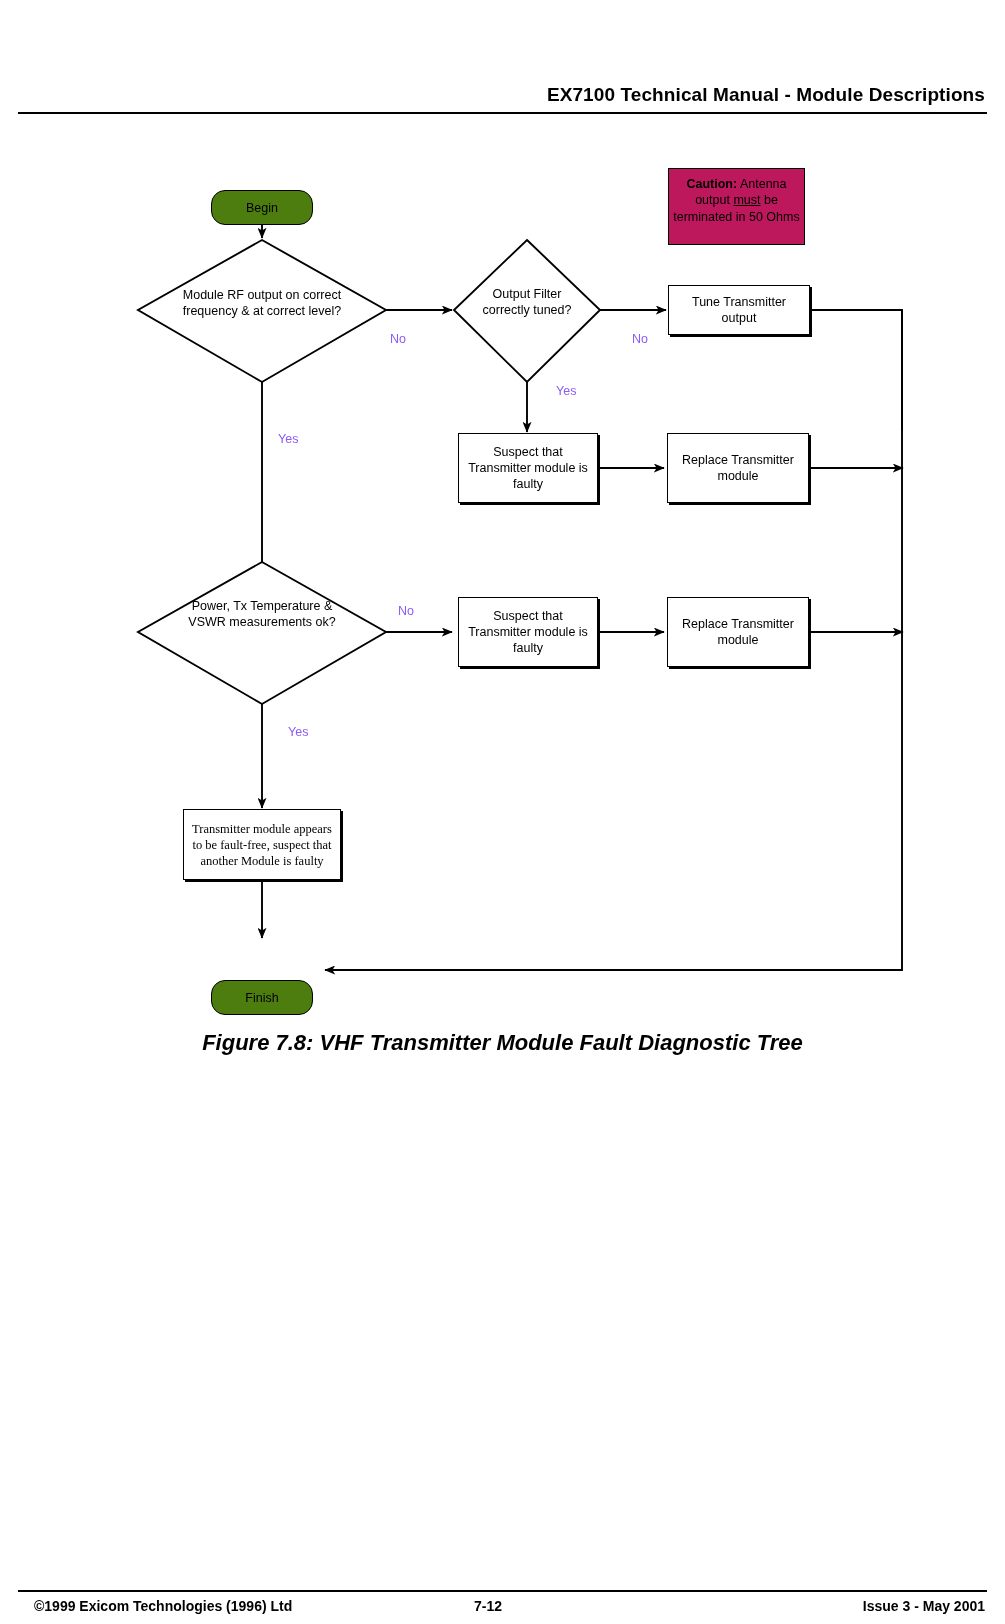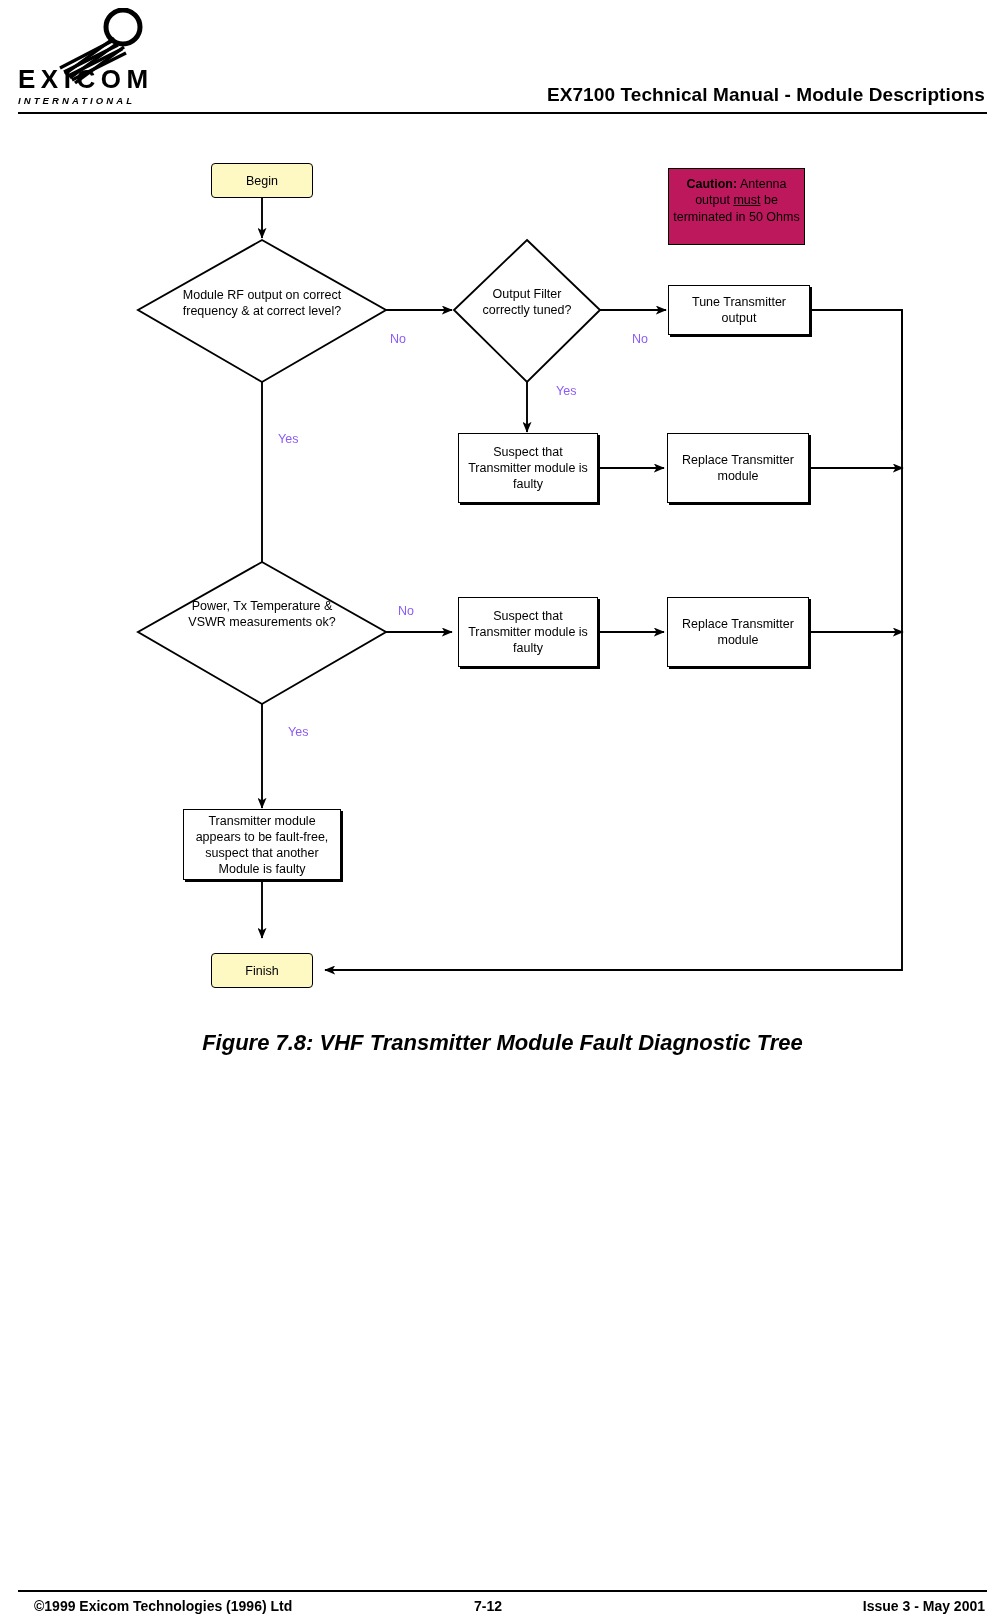--- a/index.html
+++ b/index.html
@@ -85,22 +85,23 @@
     display: flex;
     align-items: center;
     justify-content: center;
     text-align: center;
     font-size: 12.5px;
     line-height: 1.28;
     color: #000;
   }
   .terminator {
     border: 1.6px solid #000;
-    border-radius: 4px;
-    background: #fef9c3;
+    border-radius: 14px;
+    background: #4d7c0f;
+    margin-top: 27px;
   }
   .process {
     border: 1.6px solid #000;
     background: #fff;
     box-shadow: 2px 2px 0 0 #000;
   }
   .note-box {
     border: 1.6px solid #000;
     background: #be185d;
     font-size: 12.5px;
@@ -134,40 +135,20 @@
     font-size: 22px;
     font-style: italic;
     font-weight: bold;
   }
 </style>
 </head>
 <body>
 
 <div id="page">
 
-  <div id="header-logo">
-    <svg width="160" height="100" viewBox="0 0 160 100" xmlns="http://www.w3.org/2000/svg">
-
-      <circle cx="105" cy="19" r="17" fill="none" stroke="#000" stroke-width="5"></circle>
-
-      <g stroke="#000" stroke-width="3.3" stroke-linecap="butt">
-        <line x1="96" y1="32" x2="42" y2="60"></line>
-        <line x1="100" y1="37" x2="46" y2="64"></line>
-        <line x1="104" y1="41" x2="50" y2="68"></line>
-        <line x1="108" y1="45" x2="54" y2="72"></line>
-        <line x1="96" y1="30" x2="47" y2="66"></line>
-        <line x1="101" y1="34" x2="52" y2="70"></line>
-        <line x1="106" y1="39" x2="57" y2="75"></line>
-      </g>
-
-      <text x="0" y="80" font-family="'Liberation Sans', sans-serif" font-size="26" font-weight="bold" letter-spacing="5.5" fill="#000">EXICOM</text>
-
-      <text x="0" y="96" font-family="'Liberation Sans', sans-serif" font-size="9.5" font-weight="bold" font-style="italic" letter-spacing="3.1" fill="#000">INTERNATIONAL</text>
-    </svg>
-  </div>
 
   <div id="header-title">EX7100 Technical Manual - Module Descriptions</div>
   <div id="header-rule"></div>
 
   <div id="chart">
 
     <svg width="1005" height="920" xmlns="http://www.w3.org/2000/svg">
       <defs>
         <marker id="arrow" markerWidth="11" markerHeight="9" refX="10.2" refY="4.5" orient="auto" markerUnits="userSpaceOnUse">
           <path d="M0,0 L11,4.5 L0,9 L2.8,4.5 Z" fill="#000"></path>
@@ -245,21 +226,21 @@
 
     <div class="node process" style="left:458px; top:467px; width:140px; height:70px;">
       <span style="padding:0 5px;">Suspect that Transmitter module is faulty</span>
     </div>
 
     <div class="node process" style="left:667px; top:467px; width:142px; height:70px;">
       <span style="padding:0 6px;">Replace Transmitter module</span>
     </div>
 
     <div class="node process" style="left:183px; top:679px; width:158px; height:71px;">
-      <span style="padding:0 5px;">Transmitter module appears to be fault-free, suspect that another Module is faulty</span>
+      <span style="padding:0 5px;font-family:Liberation Serif, serif;">Transmitter module appears to be fault-free, suspect that another Module is faulty</span>
     </div>
 
     <div class="node terminator" style="left:211px; top:823px; width:102px; height:35px;">
       <span>Finish</span>
     </div>
 
     <div class="edge-label" style="left:390px; top:202px;">No</div>
     <div class="edge-label" style="left:278px; top:302px;">Yes</div>
     <div class="edge-label" style="left:632px; top:202px;">No</div>
     <div class="edge-label" style="left:556px; top:254px;">Yes</div>

